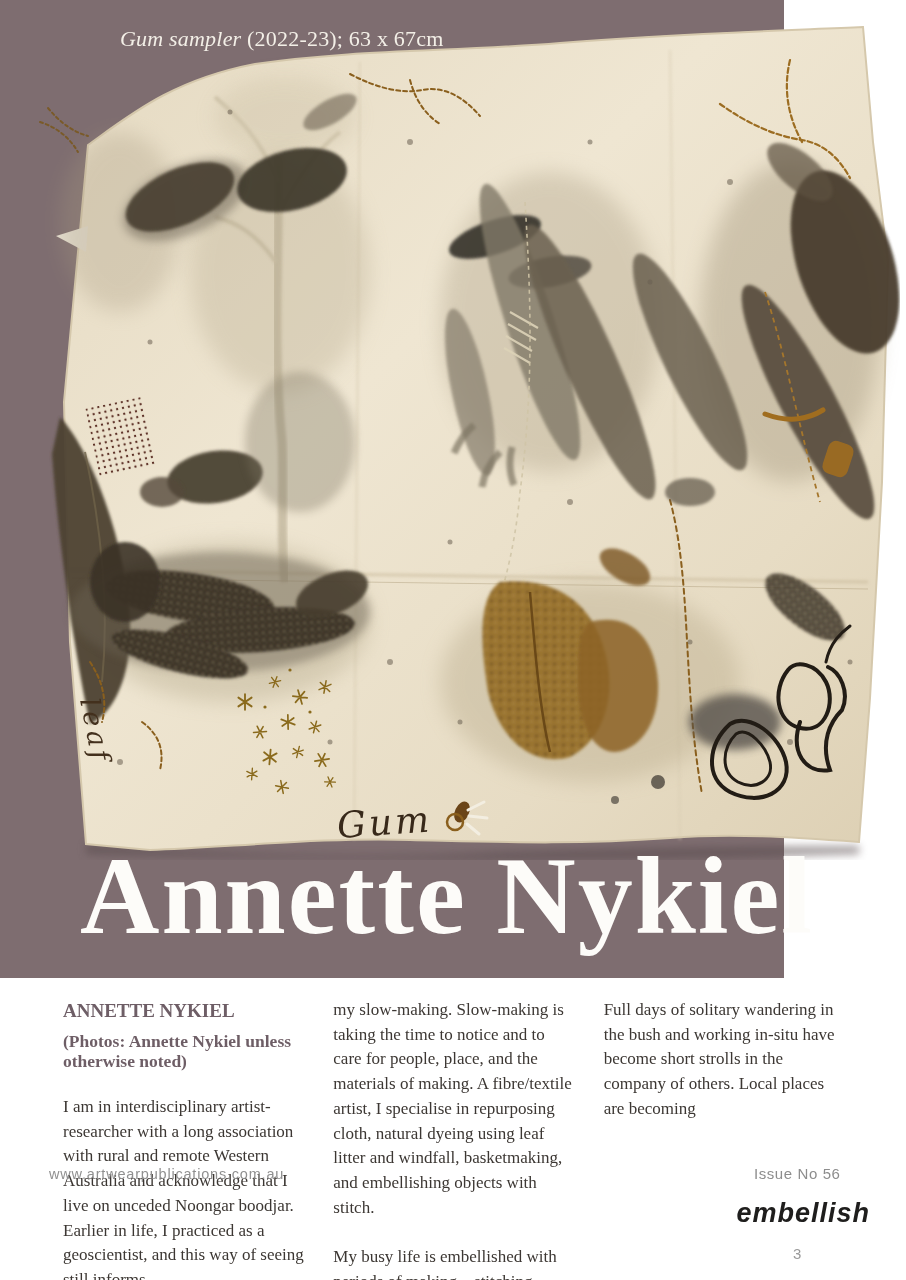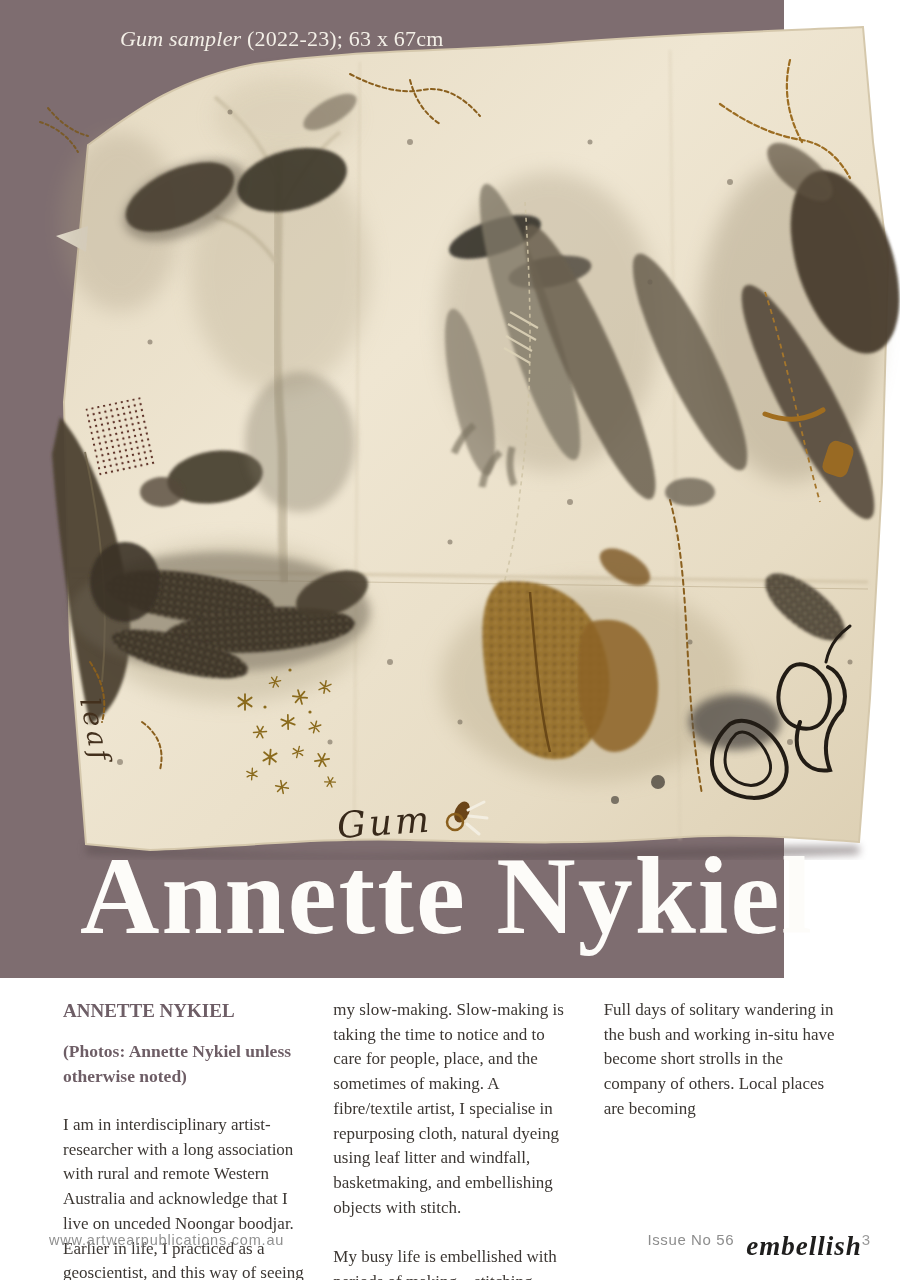--- a/index.html
+++ b/index.html
@@ -10,29 +10,29 @@
   .caption .it{font-style:italic;}
   .artwork{position:absolute;left:30px;top:22px;width:870px;height:838px;}
   .kicker{position:absolute;left:157px;top:851px;font-size:26px;font-weight:bold;
           letter-spacing:1px;color:#c9b693;}
   .big-title{position:absolute;left:80px;top:841px;font-size:110px;line-height:110px;
              font-weight:bold;letter-spacing:2px;color:#fdfcf9;white-space:nowrap;}
   .content{position:absolute;left:63px;top:998px;width:782px;display:grid;
            grid-template-columns:1fr 1fr 1fr;column-gap:29px;
            font-size:17px;line-height:24.7px;color:#3c3733;}
   .content h2{margin:0;font-size:19px;line-height:25px;color:#6e5e66;}
-  .content h3{margin:16px 0 24px 0;font-size:17.5px;line-height:25px;color:#6e5e66;}
+  .content h3{margin:8px 0 24px 0;font-size:17.5px;line-height:20px;color:#6e5e66;}
   .content p{margin:0 0 25px 0;}
   .footer{position:absolute;left:49px;right:36px;bottom:18px;display:flex;
           justify-content:space-between;align-items:baseline;
           font-family:"Liberation Sans",sans-serif;}
   .site{font-size:14.5px;color:#909090;letter-spacing:.8px;}
-  .footer-right{display:flex;align-items:flex-start;}
+  .footer-right{display:flex;align-items:center;gap:16px;flex-direction:column;}
   .issue{font-size:15px;color:#8d8d8d;letter-spacing:.6px;}
-  .maglogo{font-family:Liberation Serif, serif;font-style:italic;font-weight:600;
+  .maglogo{font-family:Liberation Sans, sans-serif;font-style:italic;font-weight:600;
            font-size:27px;color:#1f1e1d;letter-spacing:1px;margin-left:12px;}
   .pageno{font-size:15px;color:#9a9a9a;}
 </style>
 </head>
 <body>
 
 <div class="page">
 
   <div class="top-band">
 
@@ -248,21 +248,21 @@
     <div class="big-title">Annette Nykiel</div>
   </div>
 
   <div class="content">
     <div>
       <h2>ANNETTE NYKIEL</h2>
       <h3>(Photos: Annette Nykiel unless otherwise noted)</h3>
       <p>I am in interdisciplinary artist-researcher with a long association with rural and remote Western Australia and acknowledge that I live on unceded Noongar boodjar. Earlier in life, I practiced as a geoscientist, and this way of seeing still informs</p>
     </div>
     <div>
-      <p>my slow-making. Slow-making is taking the time to notice and to care for people, place, and the sometimes of making. A fibre/textile artist, I specialise in repurposing cloth, natural dyeing using leaf litter and windfall, basketmaking, and embellishing objects with stitch.</p>
+      <p>my slow-making. Slow-making is taking the time to notice and to care for people, place, and the materials of making. A fibre/textile artist, I specialise in repurposing cloth, natural dyeing using leaf litter and windfall, basketmaking, and embellishing objects with stitch.</p>
       <p>My busy life is embellished with periods of making—stitching,</p>
     </div>
     <div>
       <p>Full days of solitary wandering in the bush and working in-situ have become short strolls in the company of others. Local places are becoming</p>
     </div>
   </div>
 
   <div class="footer">
     <span class="site">www.artwearpublications.com.au</span>
     <span class="footer-right">

